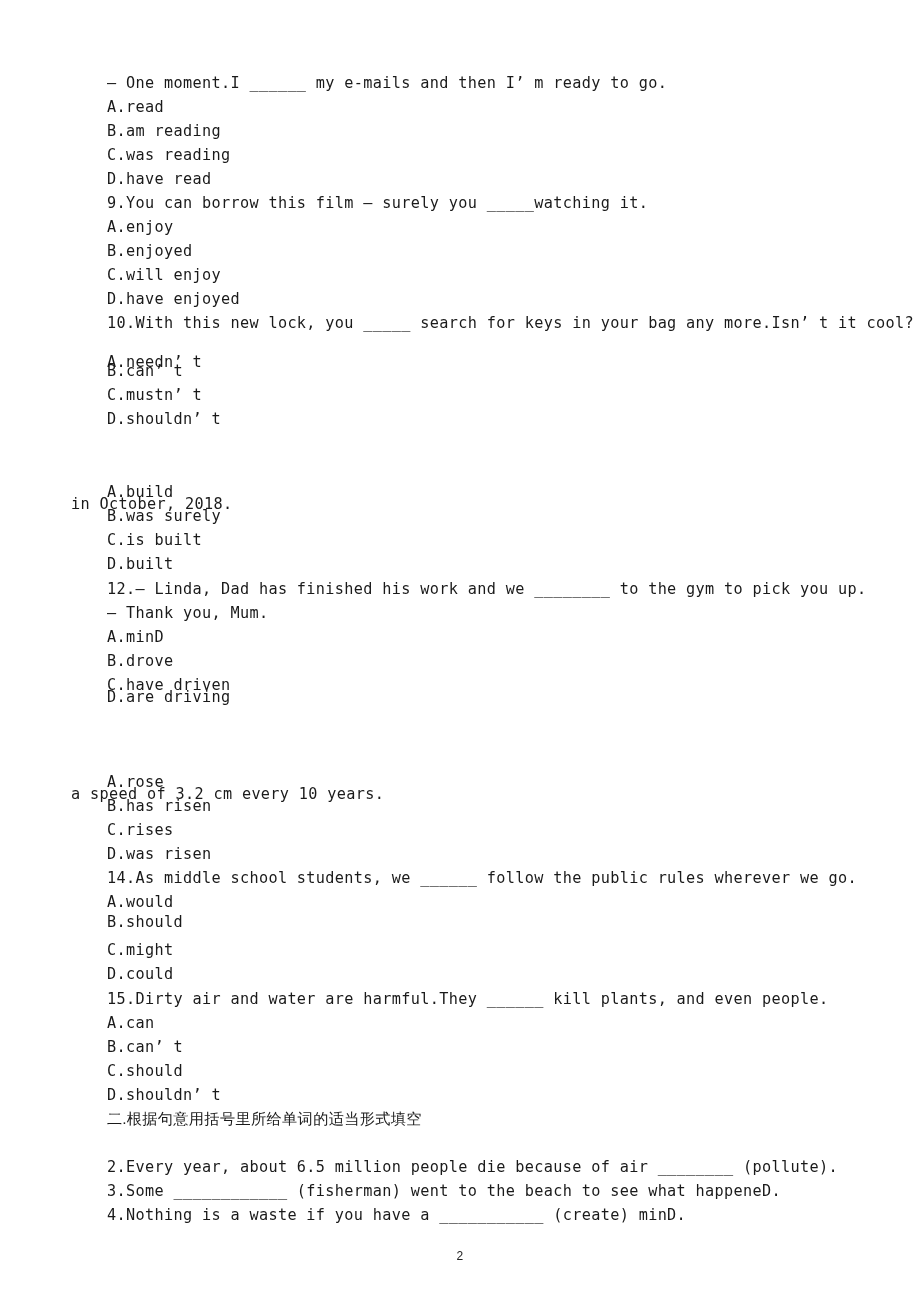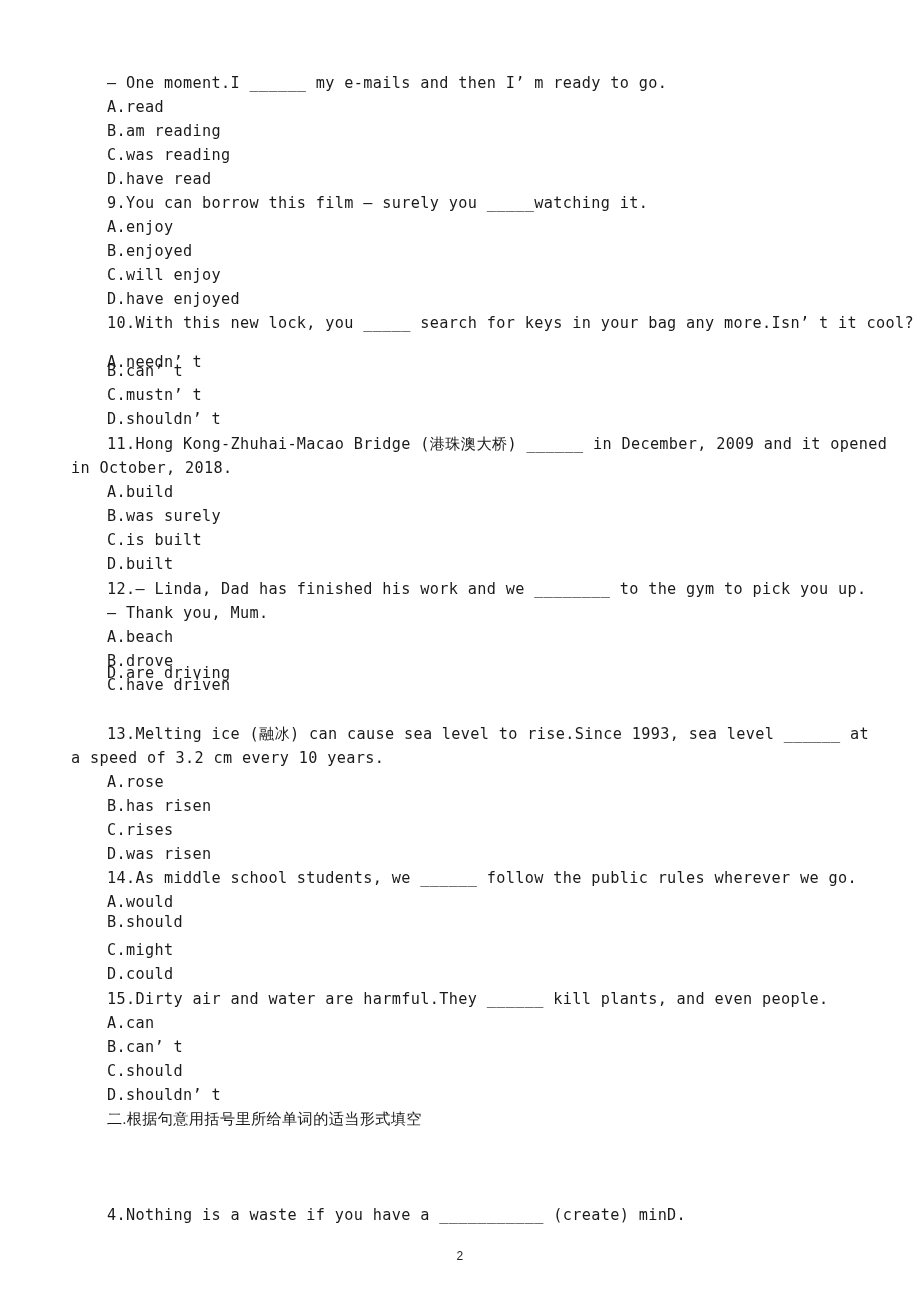--- a/index.html
+++ b/index.html
@@ -6,21 +6,21 @@
   body { width: 920px; height: 1302px; position: relative; overflow: hidden; }
   .page {
     position: absolute; left: 0; top: 0; width: 920px; height: 1302px;
     background: #ffffff; color: #1a1a1a;
     font-family: "DejaVu Sans Mono", "Liberation Mono", monospace;
     font-size: 15.2px; letter-spacing: 0.35px;
   }
   .line {
     position: absolute; left: 107px; white-space: pre; line-height: 24px; height: 24px;
   }
-  .cont { left: 71px; }
+  .cont { left: 71px; margin-top: 36px; }
   .cjk { font-family: Liberation Serif, serif; }
   .page-number {
     position: absolute; left: 0; width: 920px; top: 1249px; text-align: center;
     font-family: "Liberation Sans", sans-serif; font-size: 12px; color: #222;
   }
 </style>
 </head>
 <body>
 
 <div class="page">
@@ -35,50 +35,50 @@
   <div class="line" style="top:239px">B.enjoyed</div>
   <div class="line" style="top:263px">C.will enjoy</div>
   <div class="line" style="top:287px">D.have enjoyed</div>
 
   <div class="line" style="top:311px">10.With this new lock, you _____ search for keys in your bag any more.Isn’ t it cool?</div>
   <div class="line" style="top:350px">A.needn’ t</div>
   <div class="line" style="top:359px">B.can’ t</div>
   <div class="line" style="top:383px">C.mustn’ t</div>
   <div class="line" style="top:407px">D.shouldn’ t</div>
 
-  <div class="line" style="top:432px">11.Hong Kong-Zhuhai-Macao Bridge (港珠澳大桥) ______ in December, 2009 and it opened</div>
   <div class="line cont" style="top:456px">in October, 2018.</div>
   <div class="line" style="top:480px">A.build</div>
   <div class="line" style="top:504px">B.was surely</div>
   <div class="line" style="top:528px">C.is built</div>
   <div class="line" style="top:552px">D.built</div>
 
   <div class="line" style="top:577px">12.— Linda, Dad has finished his work and we ________ to the gym to pick you up.</div>
   <div class="line" style="top:601px">— Thank you, Mum.</div>
-  <div class="line" style="top:625px">A.beach</div>
+  <div class="line" style="top:625px">A.minD</div>
   <div class="line" style="top:649px">B.drove</div>
   <div class="line" style="top:673px">C.have driven</div>
-  <div class="line" style="top:661px">D.are driving</div>
+  <div class="line" style="top:685px">D.are driving</div>
 
-  <div class="line" style="top:722px">13.Melting ice (融冰) can cause sea level to rise.Since 1993, sea level ______ at</div>
   <div class="line cont" style="top:746px">a speed of 3.2 cm every 10 years.</div>
   <div class="line" style="top:770px">A.rose</div>
   <div class="line" style="top:794px">B.has risen</div>
   <div class="line" style="top:818px">C.rises</div>
   <div class="line" style="top:842px">D.was risen</div>
 
   <div class="line" style="top:866px">14.As middle school students, we ______ follow the public rules wherever we go.</div>
   <div class="line" style="top:890px">A.would</div>
   <div class="line" style="top:910px">B.should</div>
   <div class="line" style="top:938px">C.might</div>
   <div class="line" style="top:962px">D.could</div>
 
   <div class="line" style="top:987px">15.Dirty air and water are harmful.They ______ kill plants, and even people.</div>
   <div class="line" style="top:1011px">A.can</div>
   <div class="line" style="top:1035px">B.can’ t</div>
   <div class="line" style="top:1059px">C.should</div>
   <div class="line" style="top:1083px">D.shouldn’ t</div>
 
   <div class="line cjk" style="top:1107px">二.根据句意用括号里所给单词的适当形式填空</div>
+  <div class="line" style="top:1155px">2.Every year, about 6.5 million people die because of air ________ (pollute).</div>
+  <div class="line" style="top:1179px">3.Some ____________ (fisherman) went to the beach to see what happeneD.</div>
   <div class="line" style="top:1203px">4.Nothing is a waste if you have a ___________ (create) minD.</div>
 
   <div class="page-number">2</div>
 </div>
 
 </body></html>

